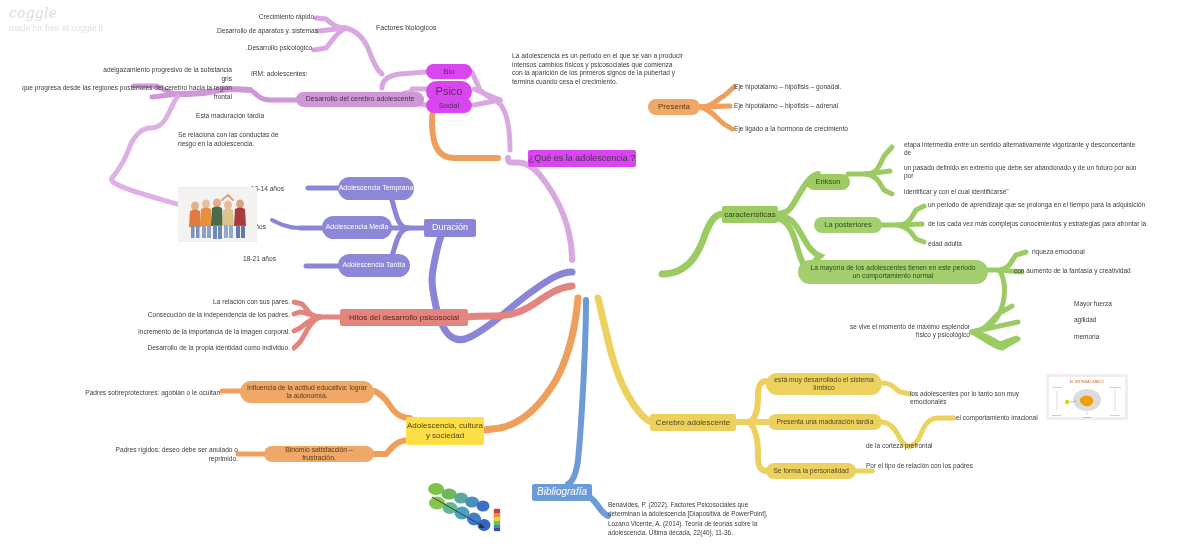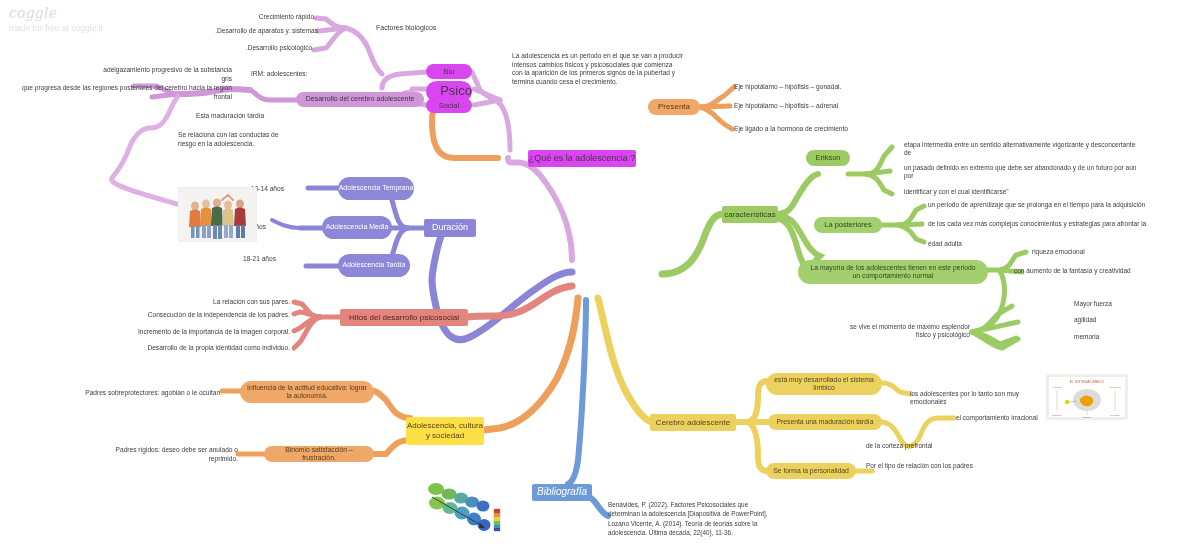--- a/index.html
+++ b/index.html
@@ -146,21 +146,21 @@
 
   <div class="node rect c-purple" style="left:528px;top:150px;width:108px;height:17px;font-size:9px;">
     <span>¿Qué es la adolescencia ?</span>
   </div>
 
   <div class="leaf l t-dark" style="left:512px;top:52px;width:172px;font-size:6.6px;">La adolescencia es un periodo en el que se van a producir intensos cambios físicos y psicosociales que comienza con la aparición de los primeros signos de la pubertad y termina cuando cesa el crecimiento.</div>
 
   <div class="node pill c-purple" style="left:426px;top:64px;width:46px;height:15px;font-size:7.5px;">
     <span>Bio</span>
   </div>
-  <div class="node pill c-purple" style="left:426px;top:81px;width:46px;height:21px;font-size:13px;justify-content:flex-end;">
+  <div class="node pill c-purple" style="left:426px;top:81px;width:46px;height:21px;font-size:11px;">
     <span>Psico</span>
   </div>
   <div class="node pill c-purple" style="left:426px;top:98px;width:46px;height:15px;font-size:7.5px;">
     <span>Social</span>
   </div>
 
   <div class="node pill c-purple-d" style="left:296px;top:92px;width:128px;height:15px;font-size:7px;">
     <span>Desarrollo del cerebro adolescente</span>
   </div>
 
@@ -182,21 +182,21 @@
     <span>Presenta</span>
   </div>
   <div class="leaf l t-dark" style="left:734px;top:83px;width:200px;font-size:6.6px;">Eje hipotálamo – hipófisis – gonadal.</div>
   <div class="leaf l t-dark" style="left:734px;top:102px;width:200px;font-size:6.6px;">Eje hipotálamo – hipófisis – adrenal</div>
   <div class="leaf l t-dark" style="left:734px;top:125px;width:210px;font-size:6.6px;">Eje ligado a la hormona de crecimiento</div>
 
   <div class="node rect c-green" style="left:722px;top:206px;width:56px;height:17px;font-size:8px;">
     <span>características</span>
   </div>
 
-  <div class="node pill c-green" style="left:806px;top:150px;width:44px;height:16px;font-size:7.5px;">
+  <div class="node pill c-green" style="left:806px;top:174px;width:44px;height:16px;font-size:7.5px;">
     <span>Erikson</span>
   </div>
   <div class="leaf l t-dark" style="left:904px;top:141px;width:240px;font-size:6.5px;">etapa intermedia entre un sentido alternativamente vigorizante y desconcertante de</div>
   <div class="leaf l t-dark" style="left:904px;top:164px;width:242px;font-size:6.5px;">un pasado definido en extremo que debe ser abandonado y de un futuro por aún por</div>
   <div class="leaf l t-dark" style="left:904px;top:188px;width:200px;font-size:6.5px;">identificar y con el cual identificarse"</div>
 
   <div class="node pill c-green2" style="left:814px;top:217px;width:68px;height:16px;font-size:7.5px;">
     <span>La posteriores</span>
   </div>
   <div class="leaf l t-dark" style="left:928px;top:201px;width:220px;font-size:6.5px;">un período de aprendizaje que se prolonga en el tiempo para la adquisición</div>

